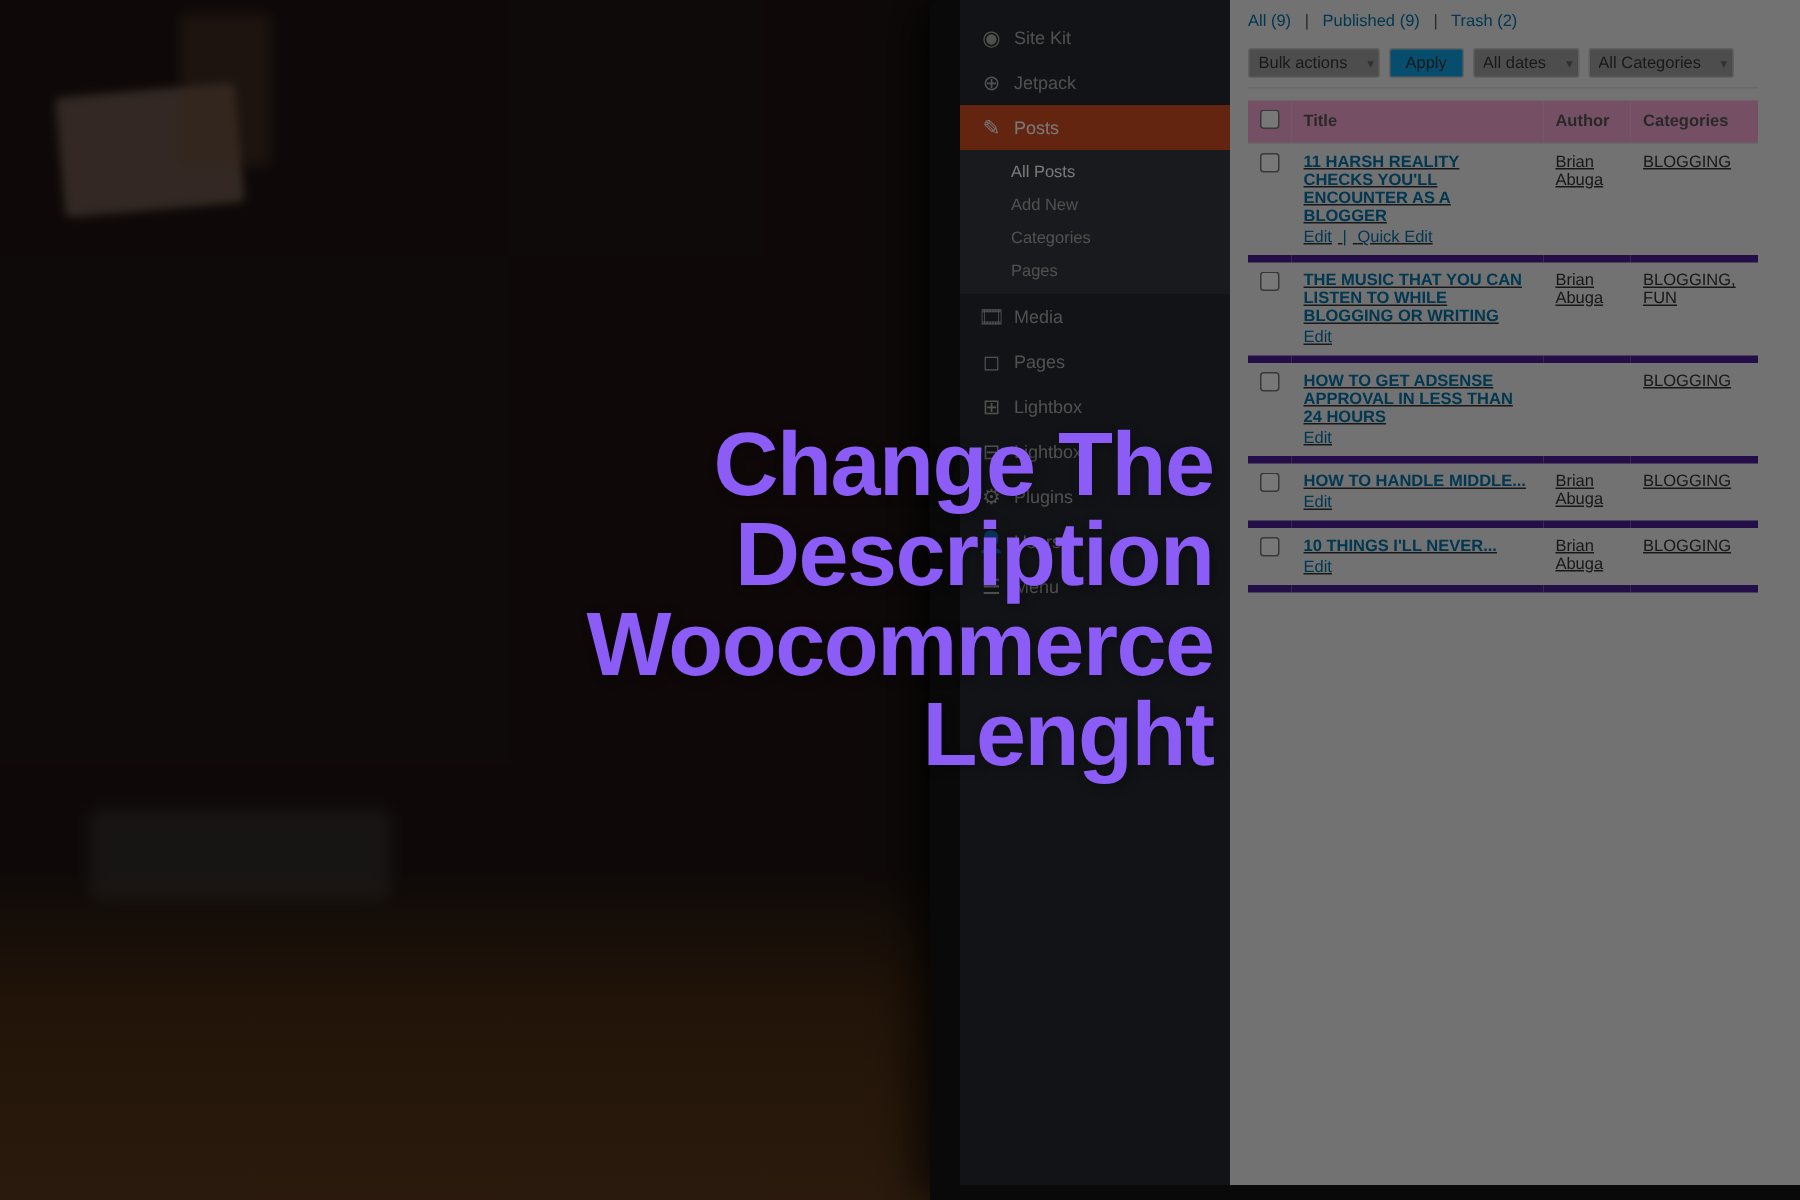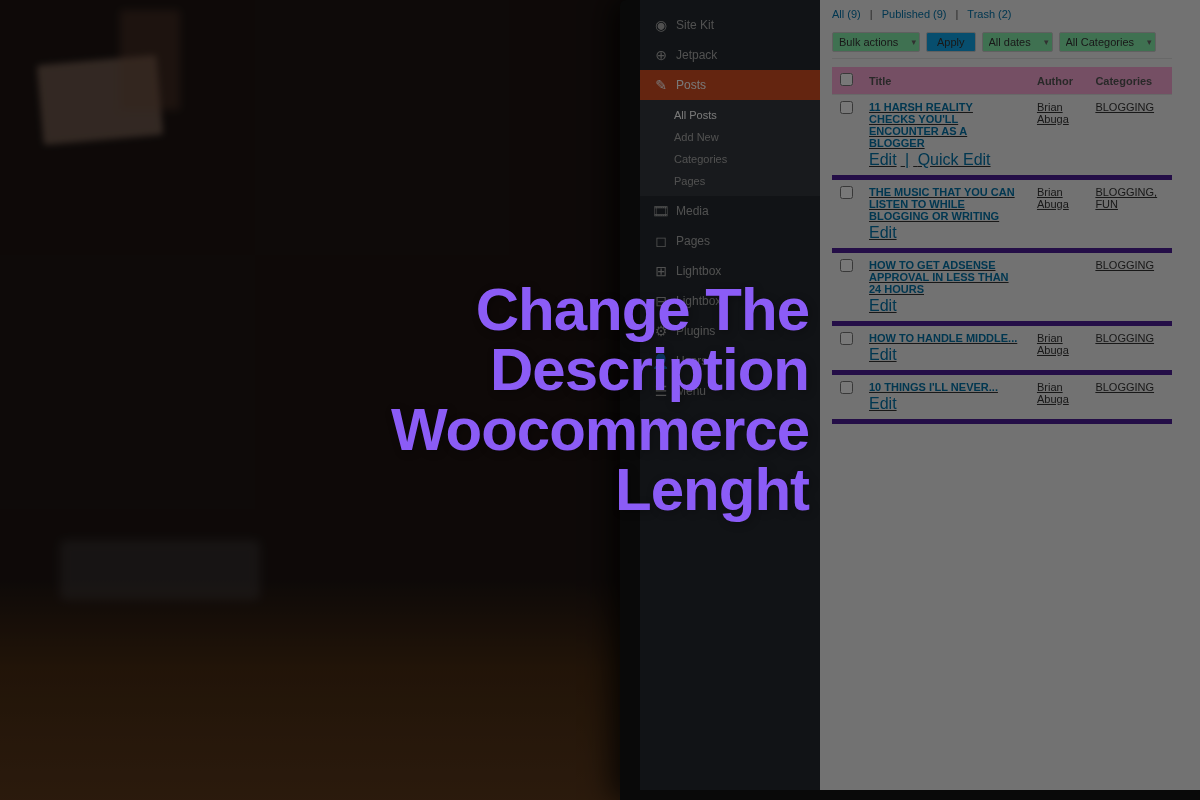--- a/index.html
+++ b/index.html
@@ -144,21 +144,21 @@
     .status-links span {
       margin-right: 6px;
       color: #0073aa;
       cursor: pointer;
     }
 
     .status-links span.separator { color: #555; cursor: default; }
 
     .filter-select {
       border: 1px solid #ccc;
-      background: #86efac;
+      background: #a3a3a3;
       padding: 3px 20px 3px 6px;
       font-size: 11px;
       color: #333;
       border-radius: 2px;
       appearance: none;
       position: relative;
     }
 
     .filter-select-wrapper {
       position: relative;
@@ -211,21 +211,21 @@
 
     .post-title-link {
       color: #0073aa;
       font-weight: 600;
       font-size: 11px;
       display: block;
       margin-bottom: 2px;
     }
 
     .post-actions {
-      font-size: 16px;
+      font-size: 11px;
       color: #0073aa;
     }
 
     .post-actions span { margin-right: 4px; cursor: pointer; }
 
     .cb-col { width: 20px; }
 
     
     .overlay-text {
       position: absolute;

